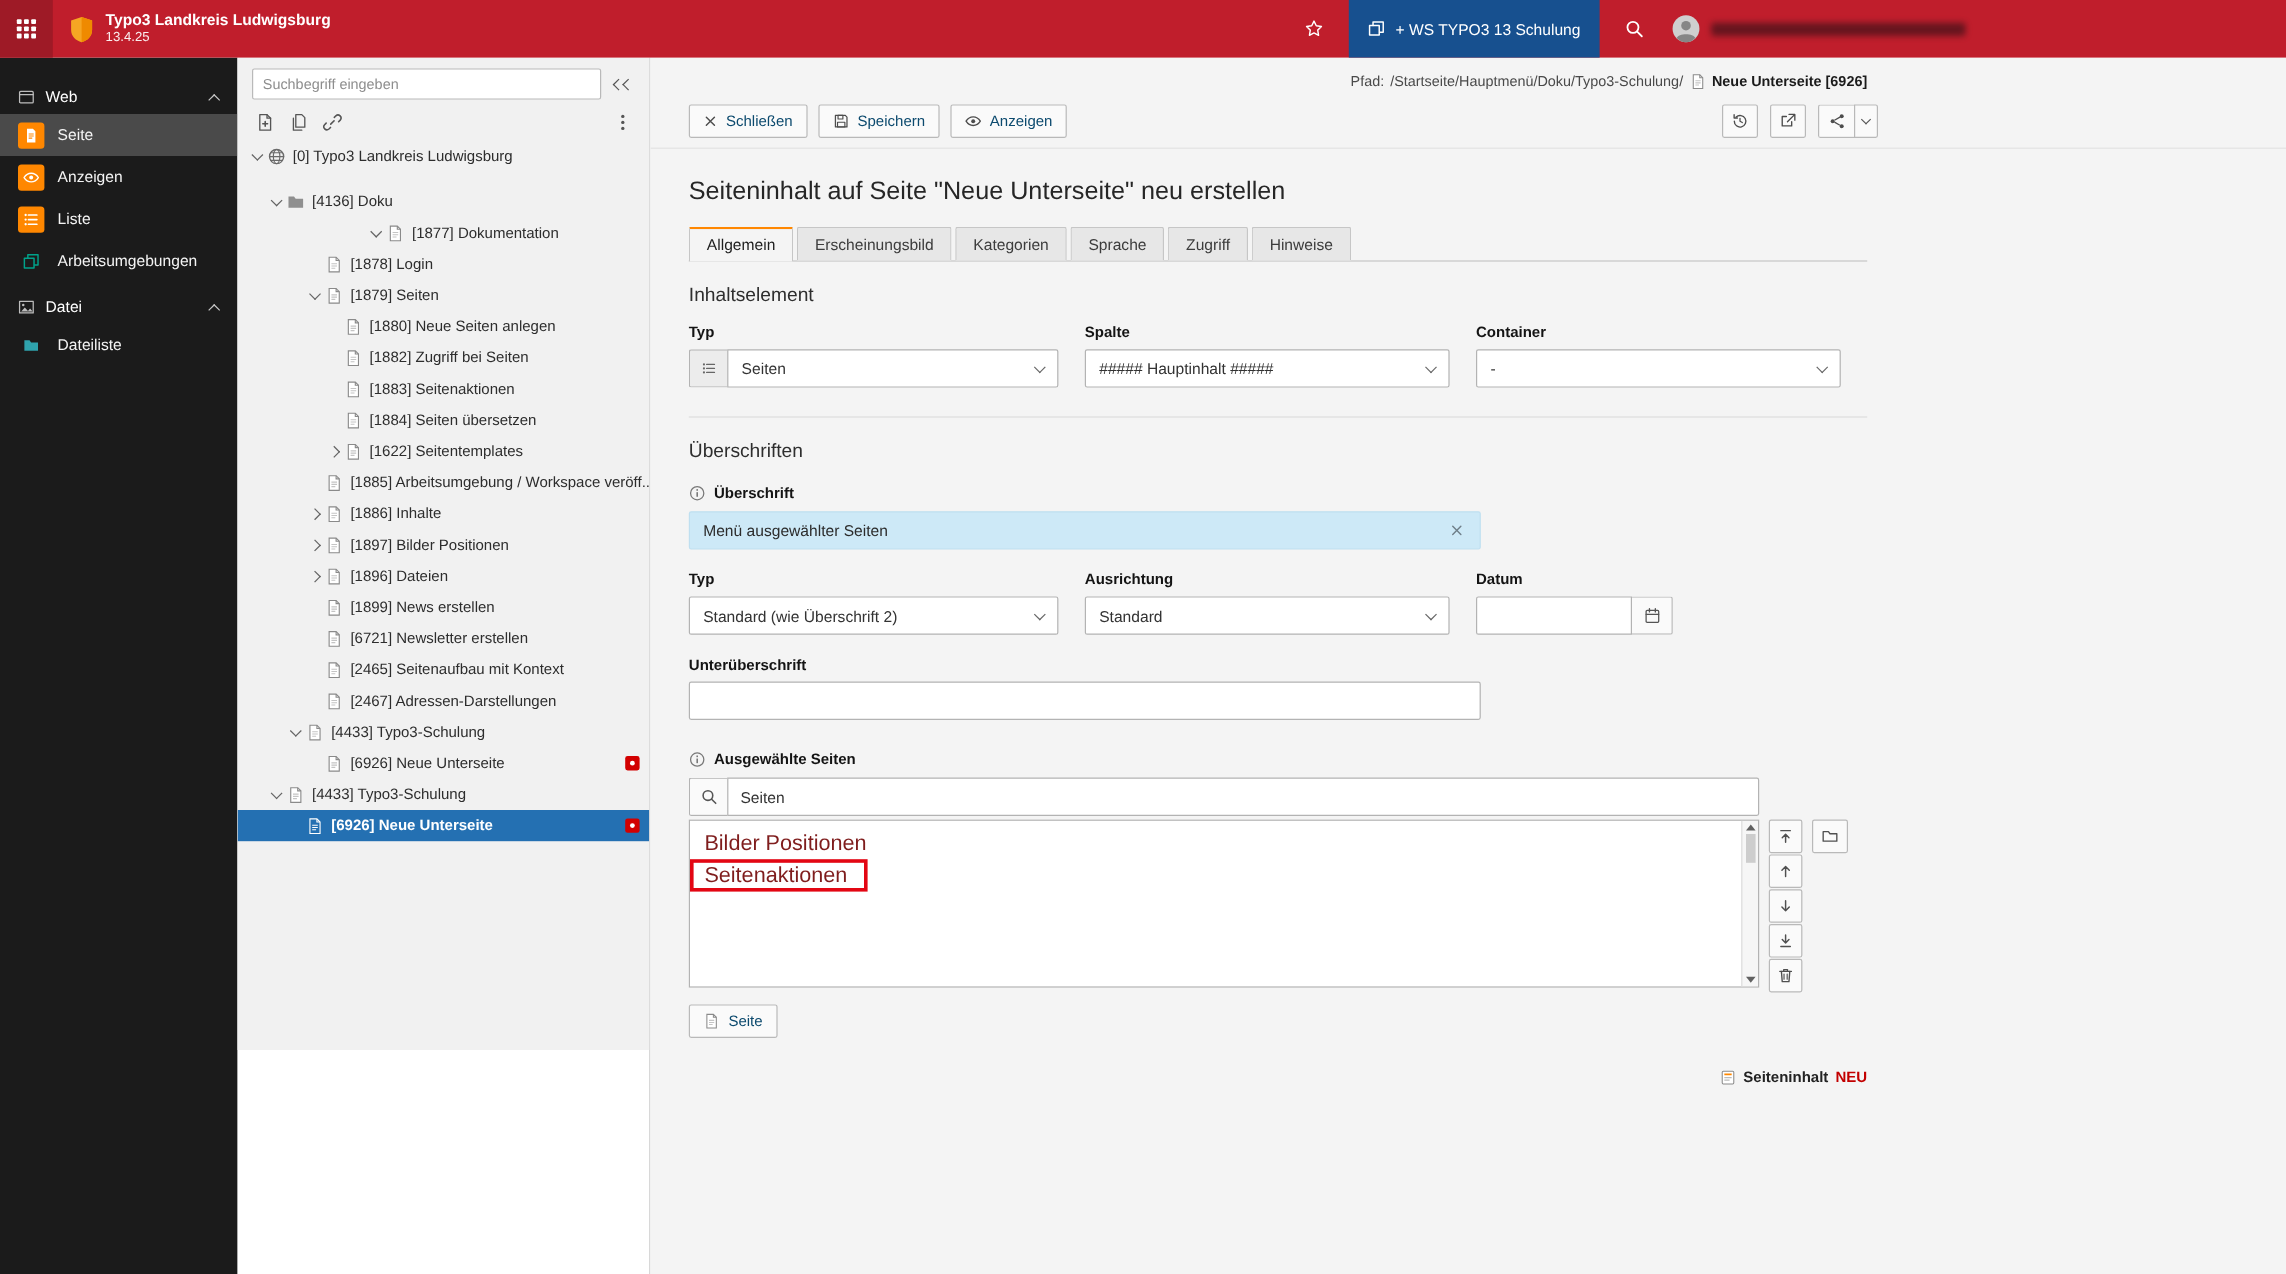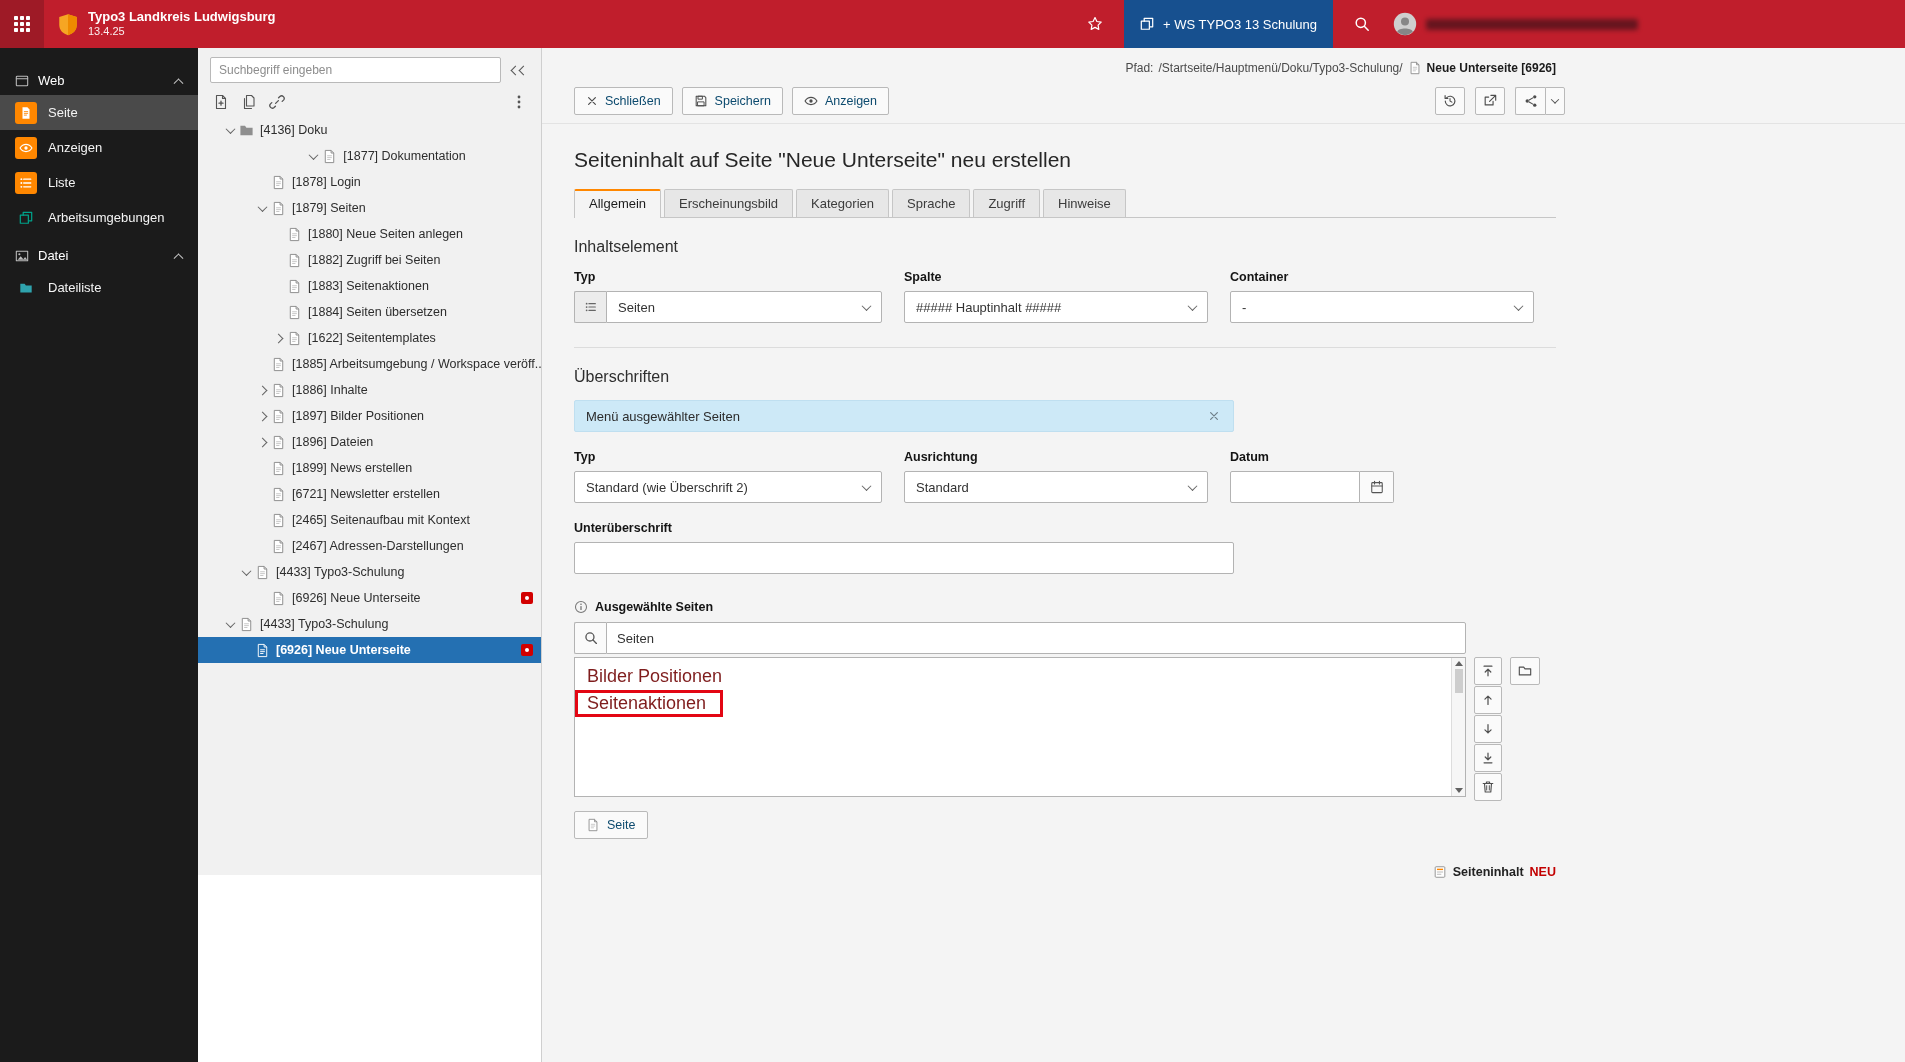--- a/index.html
+++ b/index.html
@@ -346,21 +346,34 @@
                   <g fill="currentColor">
                     <circle cx="8" cy="3" r="1.4"></circle>
                     <circle cx="8" cy="8" r="1.4"></circle>
                     <circle cx="8" cy="13" r="1.4"></circle>
                   </g>
                 </svg>
               </span>
           </button>
         </div>
         <div id="tree" class="tree" data-interactable="false">
-            <div class="tree-row" data-interactable="true" style="padding-left: 24px;">
+            <div class="tree-row" data-interactable="true" style="padding-left: 8px;">
+              <span class="chev-slot" data-interactable="true">
+                <span class="cchev down" data-interactable="false"></span>
+              </span>
+              <span class="svgi tree-icon" data-interactable="false" data-icon="globe">
+                <svg viewBox="0 0 16 16">
+                  <circle cx="8" cy="8" r="6.3" fill="none" stroke="currentColor" stroke-linecap="round" stroke-linejoin="round" stroke-width="1.2"></circle>
+                  <ellipse cx="8" cy="8" rx="2.9" ry="6.3" fill="none" stroke="currentColor" stroke-linecap="round" stroke-linejoin="round" stroke-width="1"></ellipse>
+                  <path d="M1.7 8h12.6M2.7 4.6h10.6M2.7 11.4h10.6" fill="none" stroke="currentColor" stroke-linecap="round" stroke-linejoin="round" stroke-width="1"></path>
+                </svg>
+              </span>
+              <span class="tree-label" data-interactable="false">[0] Typo3 Landkreis Ludwigsburg</span>
+            </div>
+            <div class="tree-row" data-interactable="true" style="padding-left: 24px; margin-top: 12px;">
               <span class="chev-slot" data-interactable="true">
                 <span class="cchev down" data-interactable="false"></span>
               </span>
               <span class="svgi tree-icon" data-interactable="false" data-icon="folder">
                 <svg viewBox="0 0 16 16">
                   <path d="M1.5 3h4.9l1.5 2h6.6v8H1.5z" fill="currentColor"></path>
                 </svg>
               </span>
               <span class="tree-label" data-interactable="false">[4136] Doku</span>
             </div>
@@ -734,20 +747,30 @@
             <div class="select" data-interactable="true">
               <span data-interactable="false">-</span>
               <span class="cchev down sel-caret" data-interactable="false"></span>
             </div>
           </div>
         </div>
 
         <hr class="sep" data-interactable="false">
 
         <h2 data-interactable="false">Überschriften</h2>
+        <div class="info-label">
+          <span class="svgi s14" data-icon="info" data-interactable="false">
+              <svg viewBox="0 0 16 16">
+                <circle cx="8" cy="8" r="6.3" fill="none" stroke="currentColor" stroke-linecap="round" stroke-linejoin="round" stroke-width="1.2"></circle>
+                <rect x="7.25" y="7" width="1.5" height="4.4" fill="currentColor"></rect>
+                <rect x="7.25" y="4.1" width="1.5" height="1.6" fill="currentColor"></rect>
+              </svg>
+            </span>
+          <span data-interactable="false">Überschrift</span>
+        </div>
         <div class="blue-field" data-interactable="true">
           <span data-interactable="false">Menü ausgewählter Seiten</span>
           <button class="blue-clear" data-interactable="true">
             <span class="svgi s12" data-icon="close" data-interactable="false">
                 <svg viewBox="0 0 16 16">
                   <path d="M3.5 3.5l9 9M12.5 3.5l-9 9" fill="none" stroke="currentColor" stroke-linecap="round" stroke-linejoin="round" stroke-width="1.6"></path>
                 </svg>
               </span>
           </button>
         </div>

